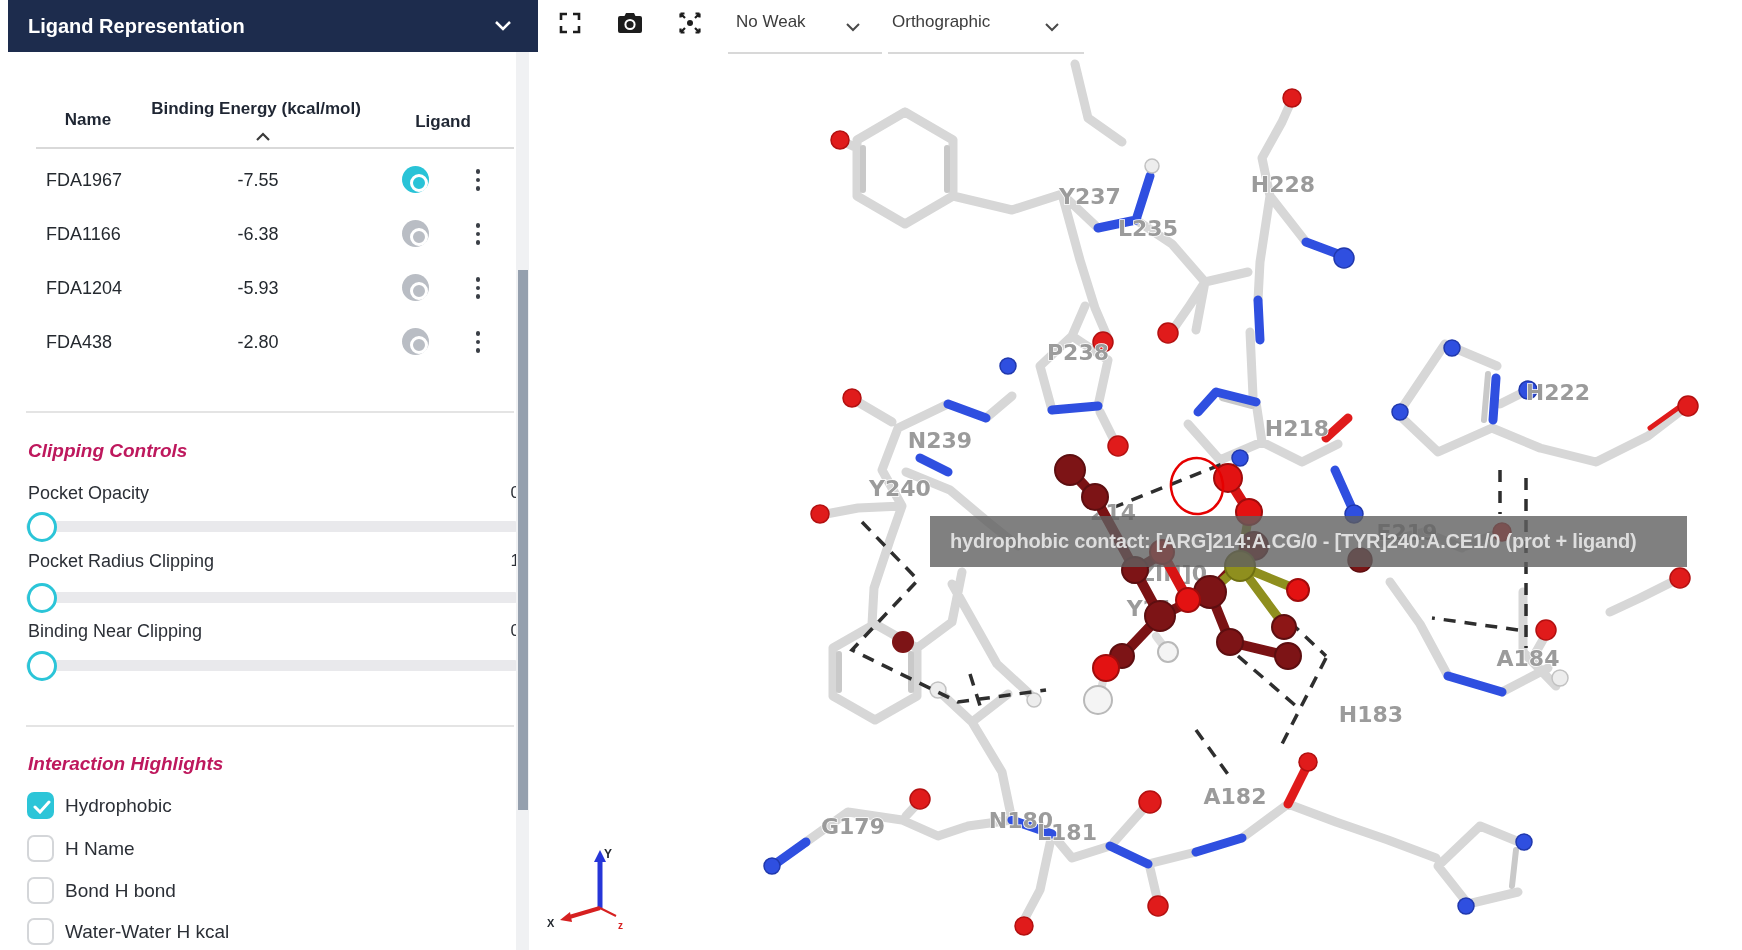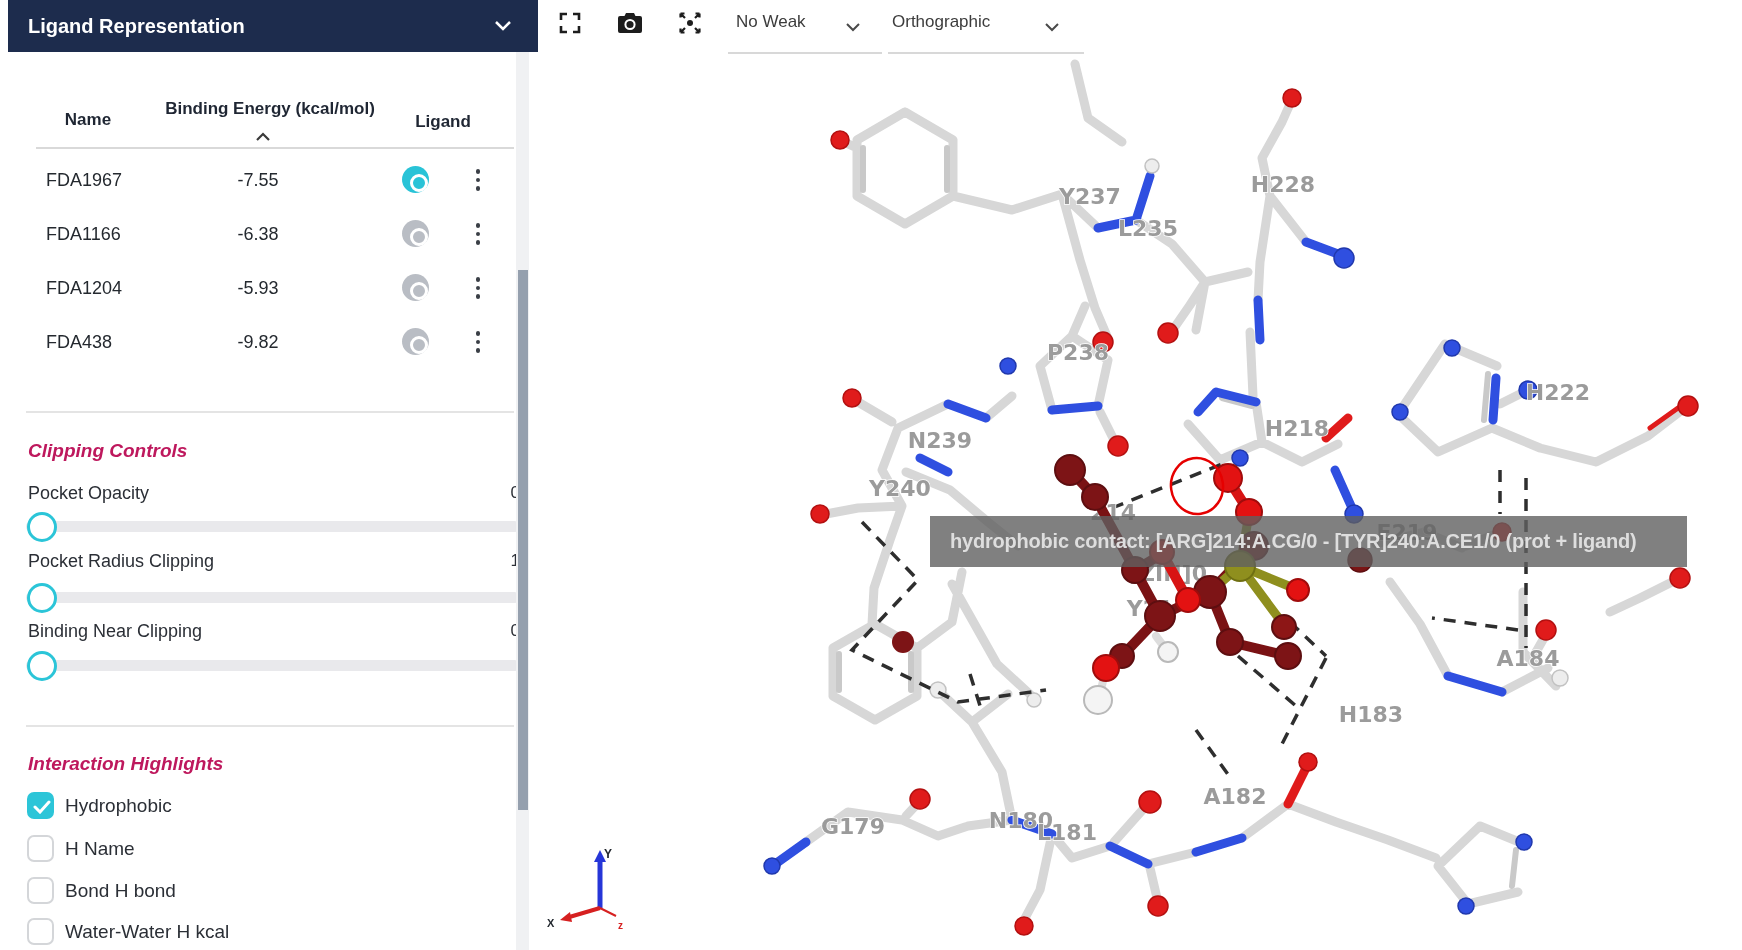--- a/index.html
+++ b/index.html
@@ -293,21 +293,21 @@
   <div id="sidebar-header">
     <span id="sidebar-title">Ligand Representation</span>
     <span>
       <svg width="18" height="11" viewBox="0 0 18 11">
           <path fill="none" stroke="#ffffff" stroke-width="2.5" d="M2 2 L9 9 L16 2"></path>
         </svg>
     </span>
   </div>
 
   <span class="th" style="left:40px; top:110px; width:80px">Name</span>
-  <span class="th" style="left:142px; top:99px; width:240px">Binding Energy (kcal/mol)</span>
+  <span class="th" style="left:128px; top:99px; width:240px">Binding Energy (kcal/mol)</span>
   <span class="abs" style="left:247px; top:128px">
     <svg width="16" height="10" viewBox="0 0 16 10">
         <path fill="none" stroke="#3a3a3a" stroke-width="2.2" d="M2 8 L8 2 L14 8"></path>
       </svg>
   </span>
   <span class="th" style="left:398px; top:112px; width:74px">Ligand</span>
   <div id="col-divider"></div>
 
   <div>
     <span class="lrow-name" style="top:170px">FDA1967</span>
@@ -334,21 +334,21 @@
     <span class="lrow-val" style="top:278px">-5.93</span>
     <button class="eye" style="top:274px"></button>
     <button class="kebab" style="top:274px">
         <i></i>
         <i></i>
         <i></i>
       </button>
   </div>
   <div>
     <span class="lrow-name" style="top:332px">FDA438</span>
-    <span class="lrow-val" style="top:332px">-9.82</span>
+    <span class="lrow-val" style="top:332px">-2.80</span>
     <button class="eye" style="top:328px"></button>
     <button class="kebab" style="top:328px">
         <i></i>
         <i></i>
         <i></i>
       </button>
   </div>
 
   <div class="divider" style="top:411px"></div>
 

